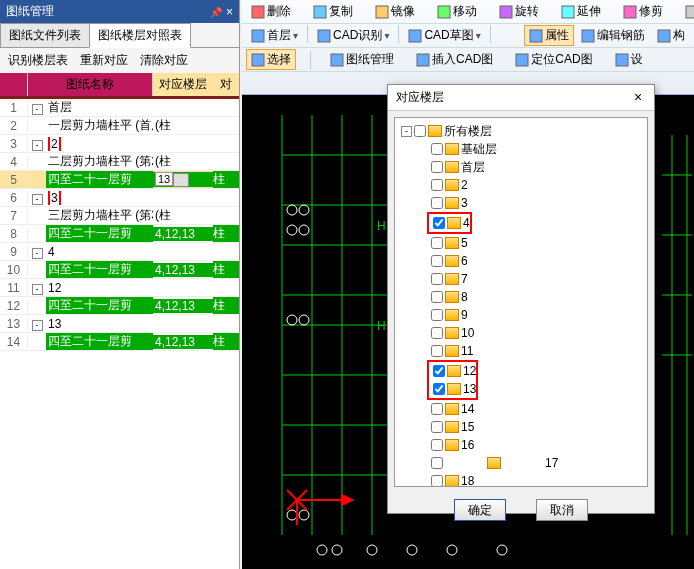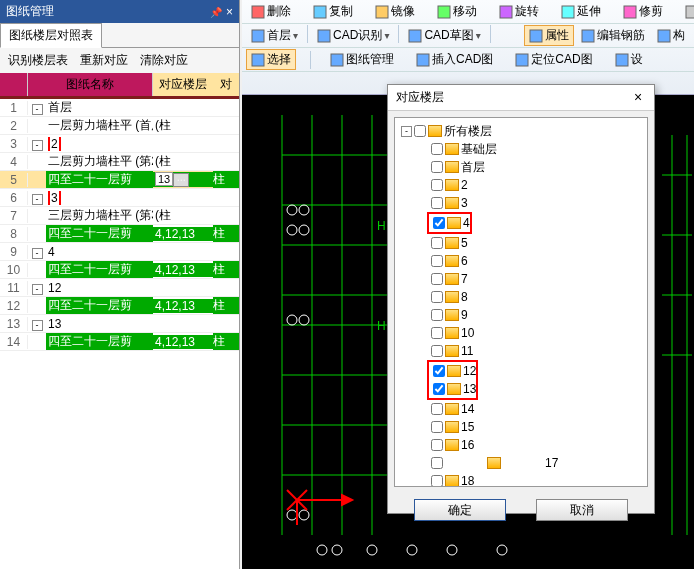--- a/index.html
+++ b/index.html
@@ -48,33 +48,34 @@
 .dialog{position:absolute;left:387px;top:84px;width:268px;height:430px;background:#f0f0f0;border:1px solid #888;box-shadow:2px 2px 8px rgba(0,0,0,.3)}
 .dlg-title{display:flex;justify-content:space-between;padding:4px 8px;background:#fff;border-bottom:1px solid #ccc}
 .dlg-close{cursor:pointer;font-size:14px;width:16px;text-align:center}
 .dlg-body{background:#fff;margin:6px;height:370px;border:1px solid #999;overflow-y:scroll;padding:4px}
 .tree-root{padding-left:2px}
 .tree-node{display:flex;align-items:center;height:18px;gap:2px}
 .tree-exp{width:11px;height:11px;border:1px solid #888;line-height:9px;text-align:center;font-size:9px;display:inline-block}
 .chk{width:12px;height:12px}
 .folder-icon{width:14px;height:12px;background:linear-gradient(#ffe082,#ffb300);border:1px solid #cc8400;display:inline-block}
 .dlg-buttons{display:flex;justify-content:center;gap:30px;padding:6px}
-.dlg-btn{width:92px;height:22px;border:1px solid #888;background:linear-gradient(#fefefe,#e0e0e0);cursor:pointer}
+.dlg-btn{width:52px;height:22px;border:1px solid #888;background:linear-gradient(#fefefe,#e0e0e0);cursor:pointer}
 .dlg-btn.primary{border:1px solid #2b579a}
 .red-frame{border:2px solid red}
 </style>
 </head>
 <body>
 
 <div class="panel-left">
   <div class="panel-header">
     <span>图纸管理</span>
     <span><span class="pin">📌</span> <span>×</span></span>
   </div>
   <div class="tabs-top">
+    <div class="tab">图纸文件列表</div>
     <div class="tab active">图纸楼层对照表</div>
   </div>
   <div class="subtabs">
     <span class="subtab">识别楼层表</span>
     <span class="subtab">重新对应</span>
     <span class="subtab">清除对应</span>
   </div>
   <div class="grid-header">
     <div class="col-num"></div>
     <div class="col-name">图纸名称</div>

